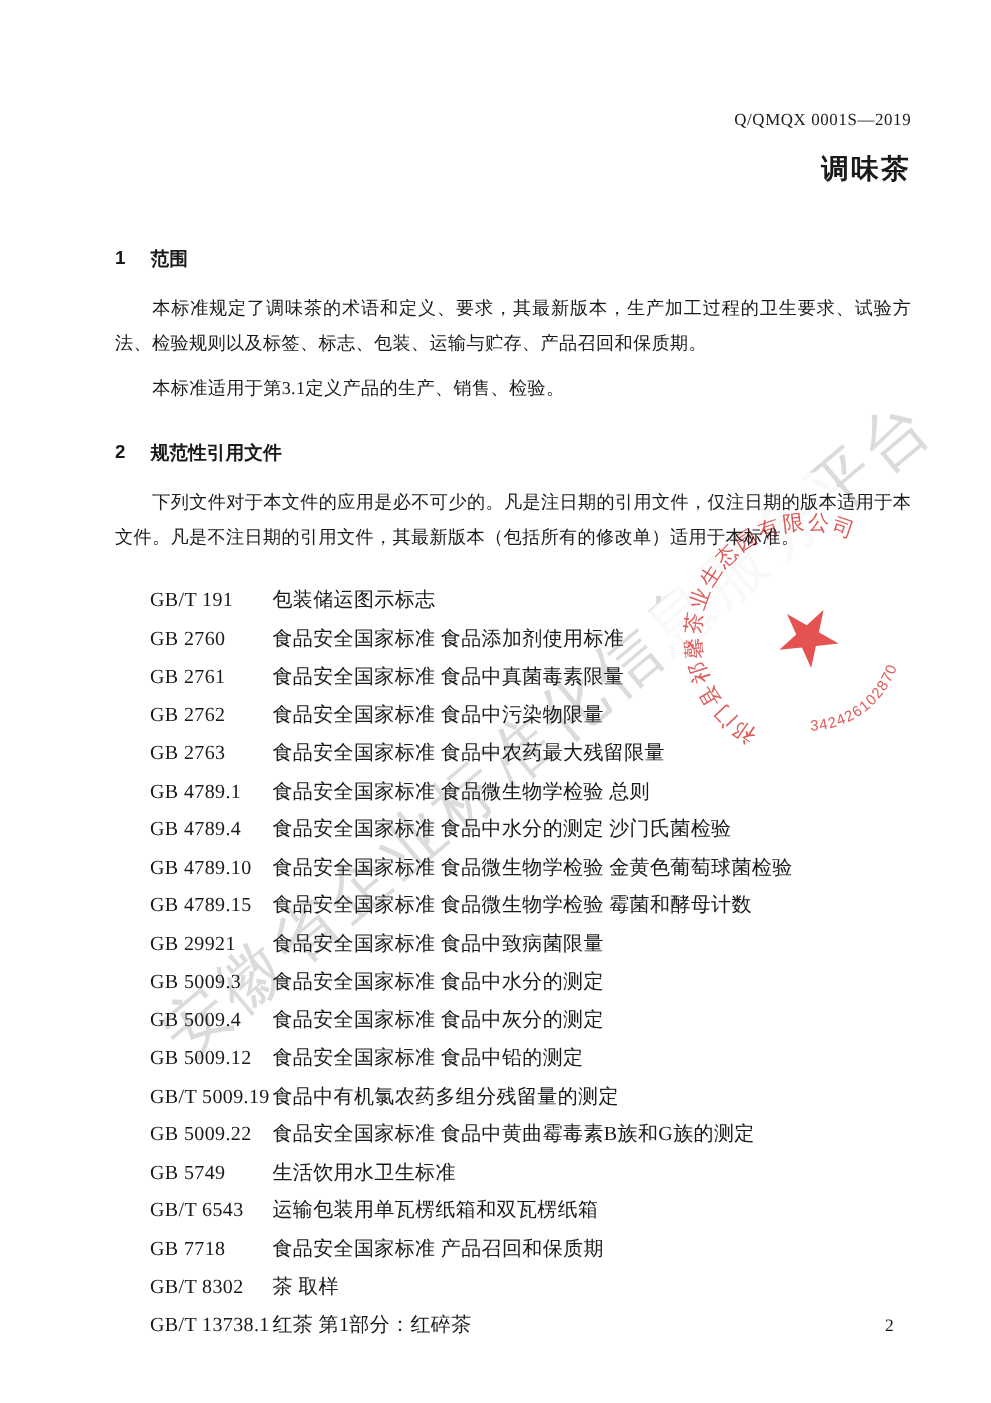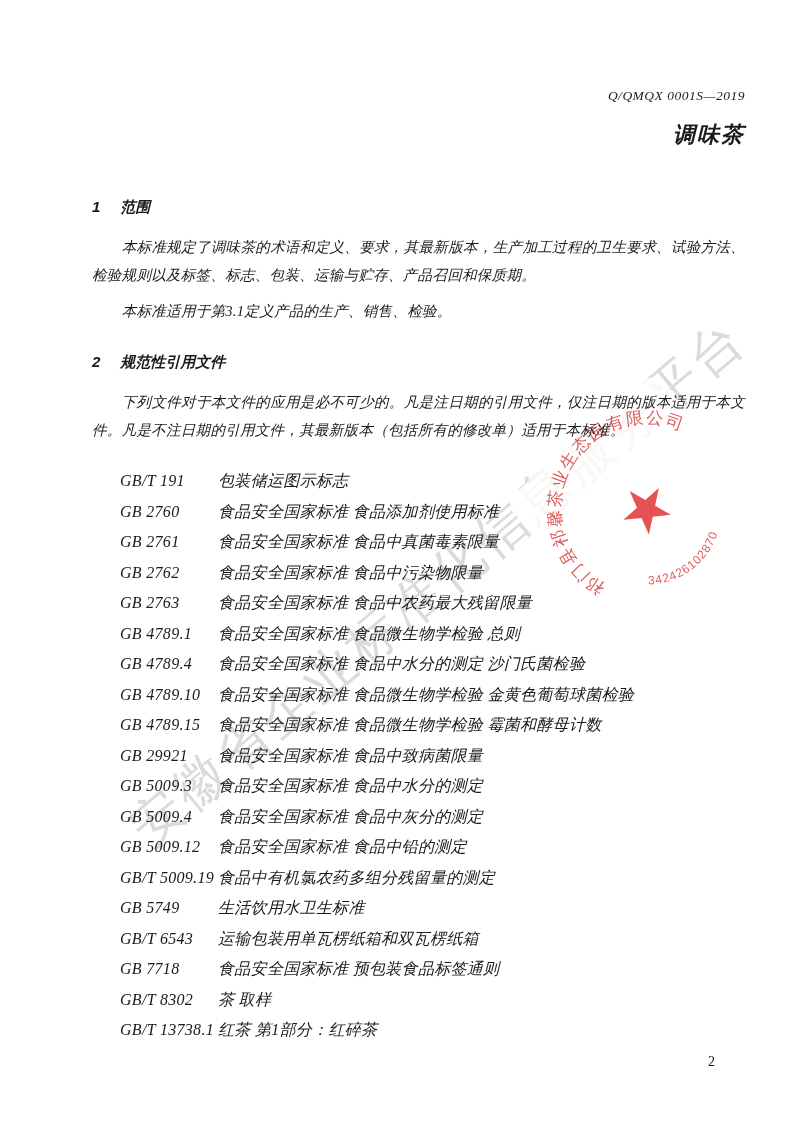--- a/index.html
+++ b/index.html
@@ -30,22 +30,21 @@
   .stamp{
     position:absolute;
     left:515px;top:378px;
     width:260px;height:260px;
     z-index:2;
     pointer-events:none;
   }
   .content{
     position:relative;
     z-index:3;
-    padding:88px 48px 0 92px;
-    font-style:italic;
+    padding:88px 64px 0 92px;
   }
   .doc-number{
     text-align:right;
     font-size:13.5px;
     letter-spacing:0.5px;
   }
   .doc-title{
     margin:16px 0 0 0;
     text-align:right;
     font-family:"Liberation Sans","DejaVu Sans",sans-serif;
@@ -188,30 +187,34 @@
   </div>
         <div class="ref-row">
     <span class="ref-code">GB 5009.12</span>
     <span class="ref-title">食品安全国家标准  食品中铅的测定</span>
   </div>
         <div class="ref-row">
     <span class="ref-code">GB/T 5009.19</span>
     <span class="ref-title">食品中有机氯农药多组分残留量的测定</span>
   </div>
         <div class="ref-row">
+    <span class="ref-code">GB 5009.22</span>
+    <span class="ref-title">食品安全国家标准  食品中黄曲霉毒素B族和G族的测定</span>
+  </div>
+        <div class="ref-row">
     <span class="ref-code">GB 5749</span>
     <span class="ref-title">生活饮用水卫生标准</span>
   </div>
         <div class="ref-row">
     <span class="ref-code">GB/T 6543</span>
     <span class="ref-title">运输包装用单瓦楞纸箱和双瓦楞纸箱</span>
   </div>
         <div class="ref-row">
     <span class="ref-code">GB 7718</span>
-    <span class="ref-title">食品安全国家标准  预包装食品标签通则</span>
+    <span class="ref-title">食品安全国家标准  产品召回和保质期</span>
   </div>
         <div class="ref-row">
     <span class="ref-code">GB/T 8302</span>
     <span class="ref-title">茶  取样</span>
   </div>
         <div class="ref-row">
     <span class="ref-code">GB/T 13738.1</span>
     <span class="ref-title">红茶  第1部分：红碎茶</span>
   </div>
       </div>

